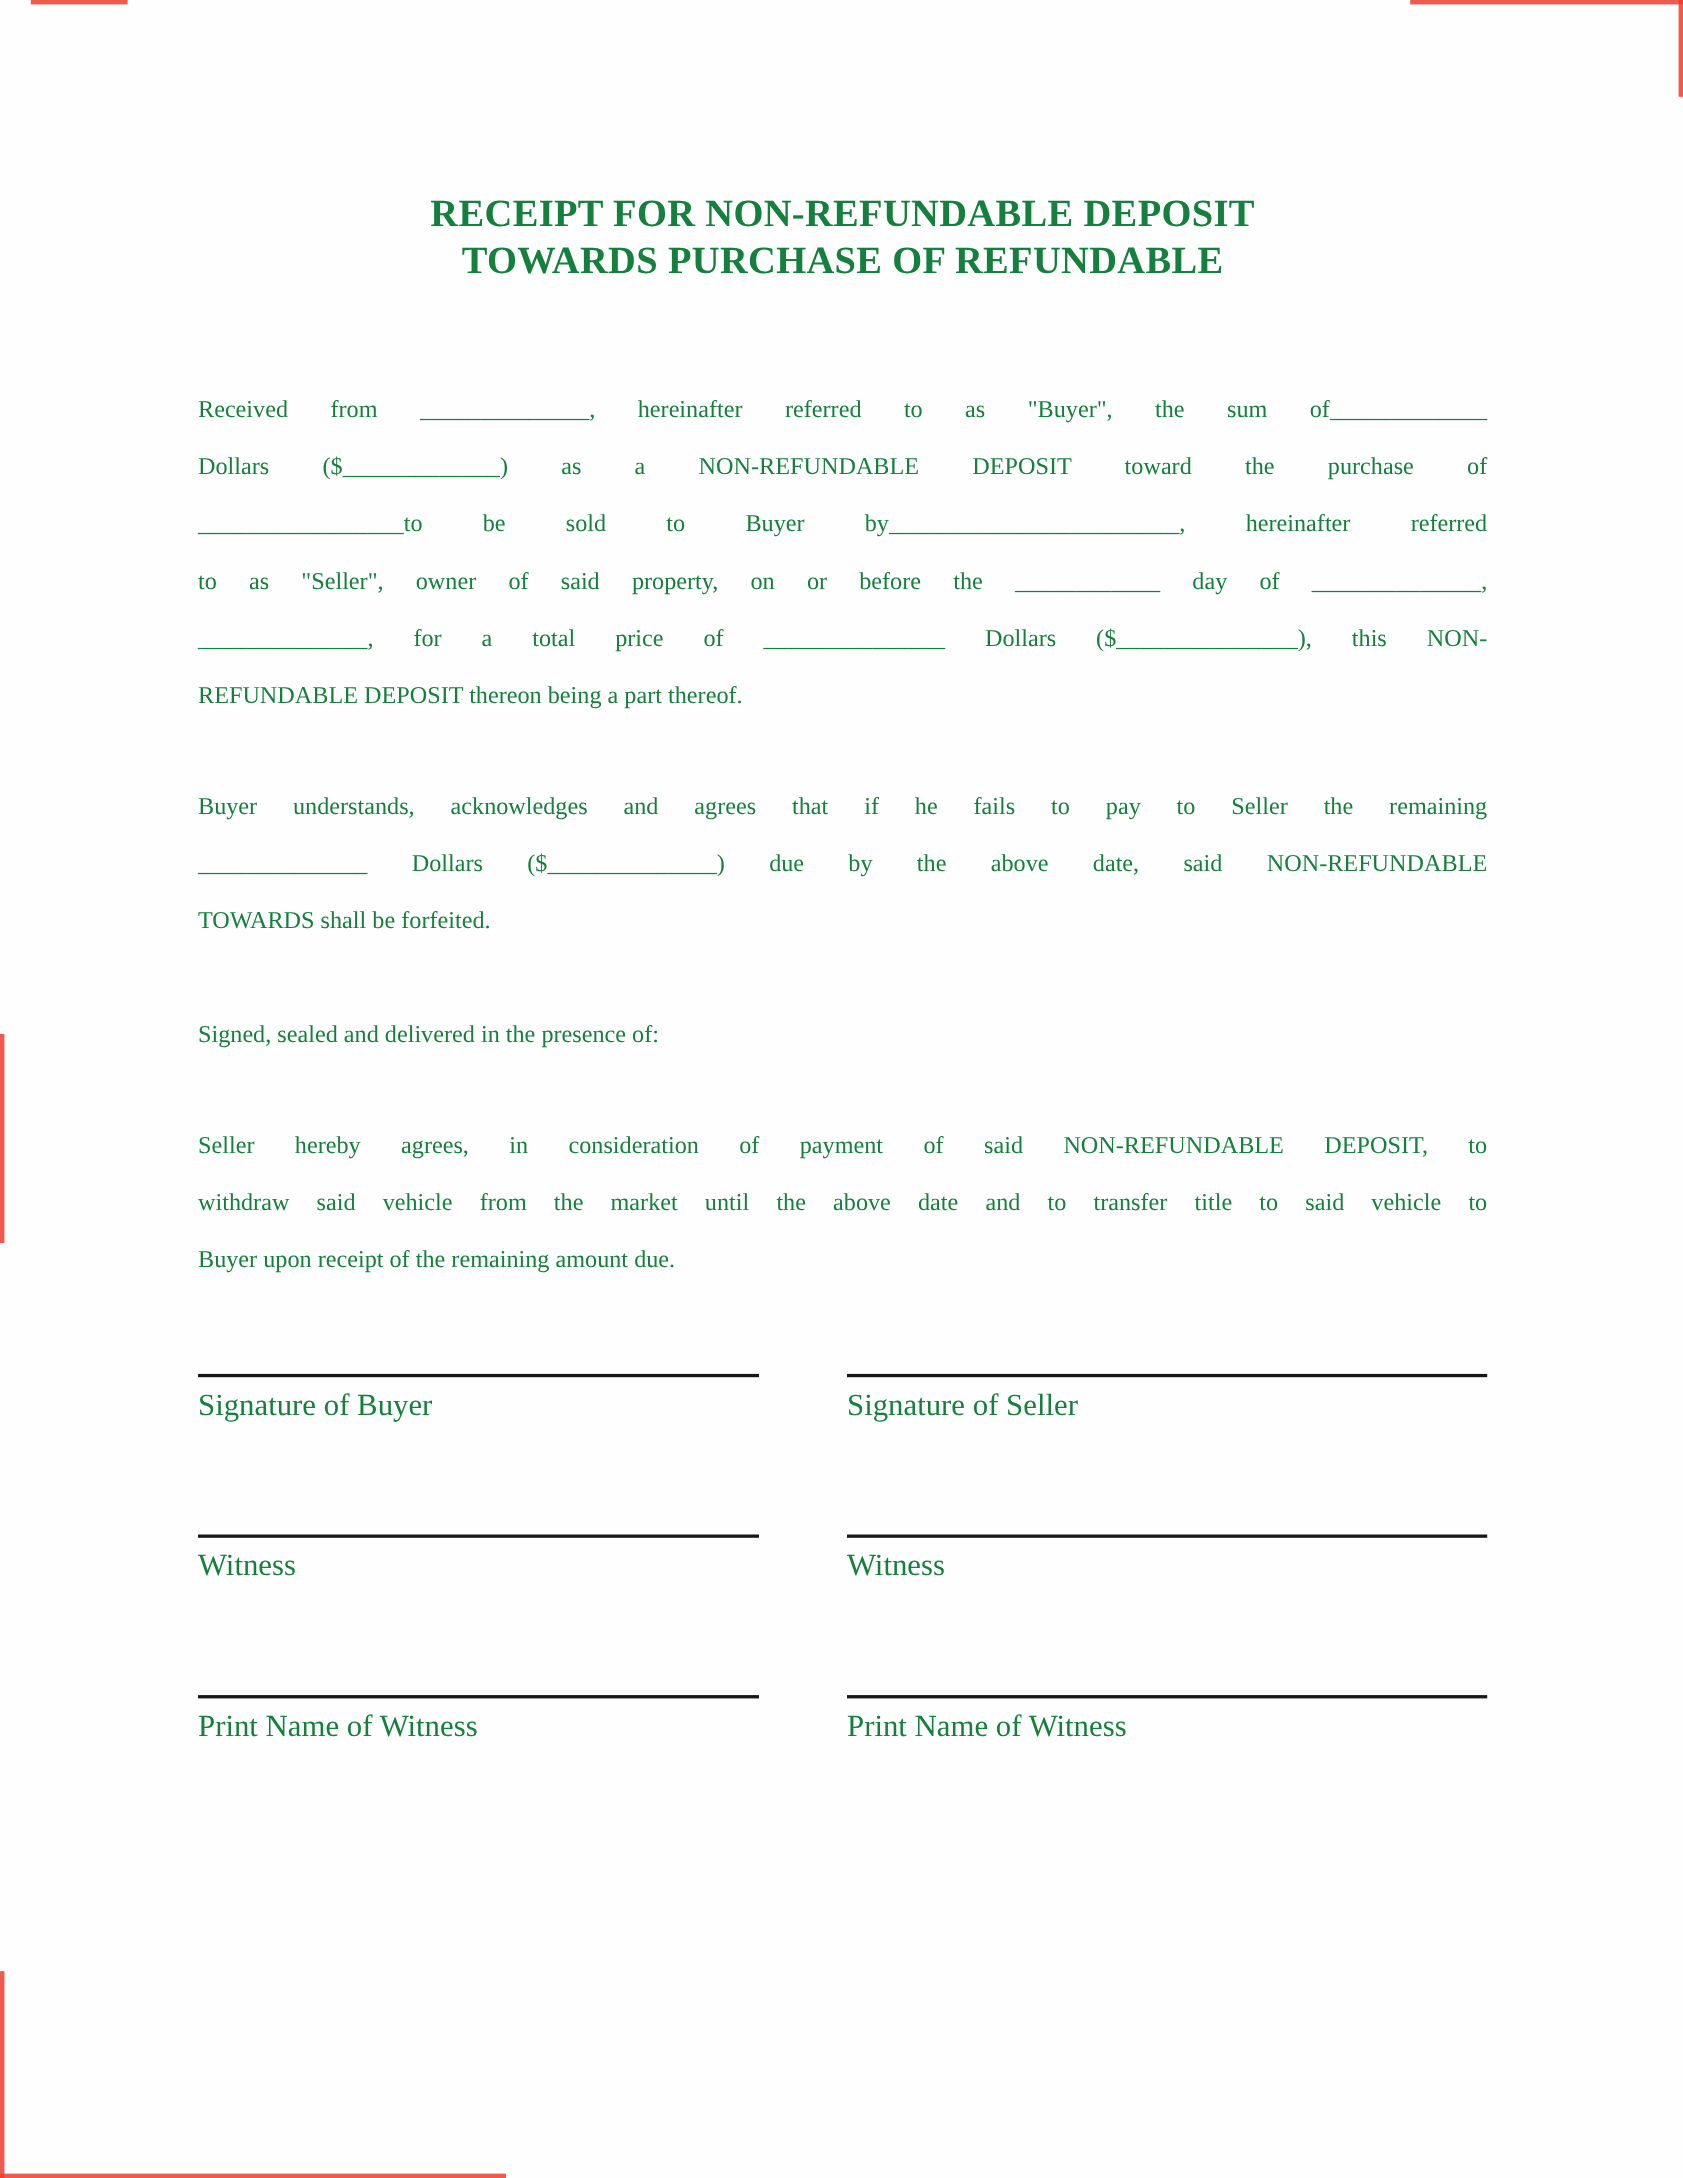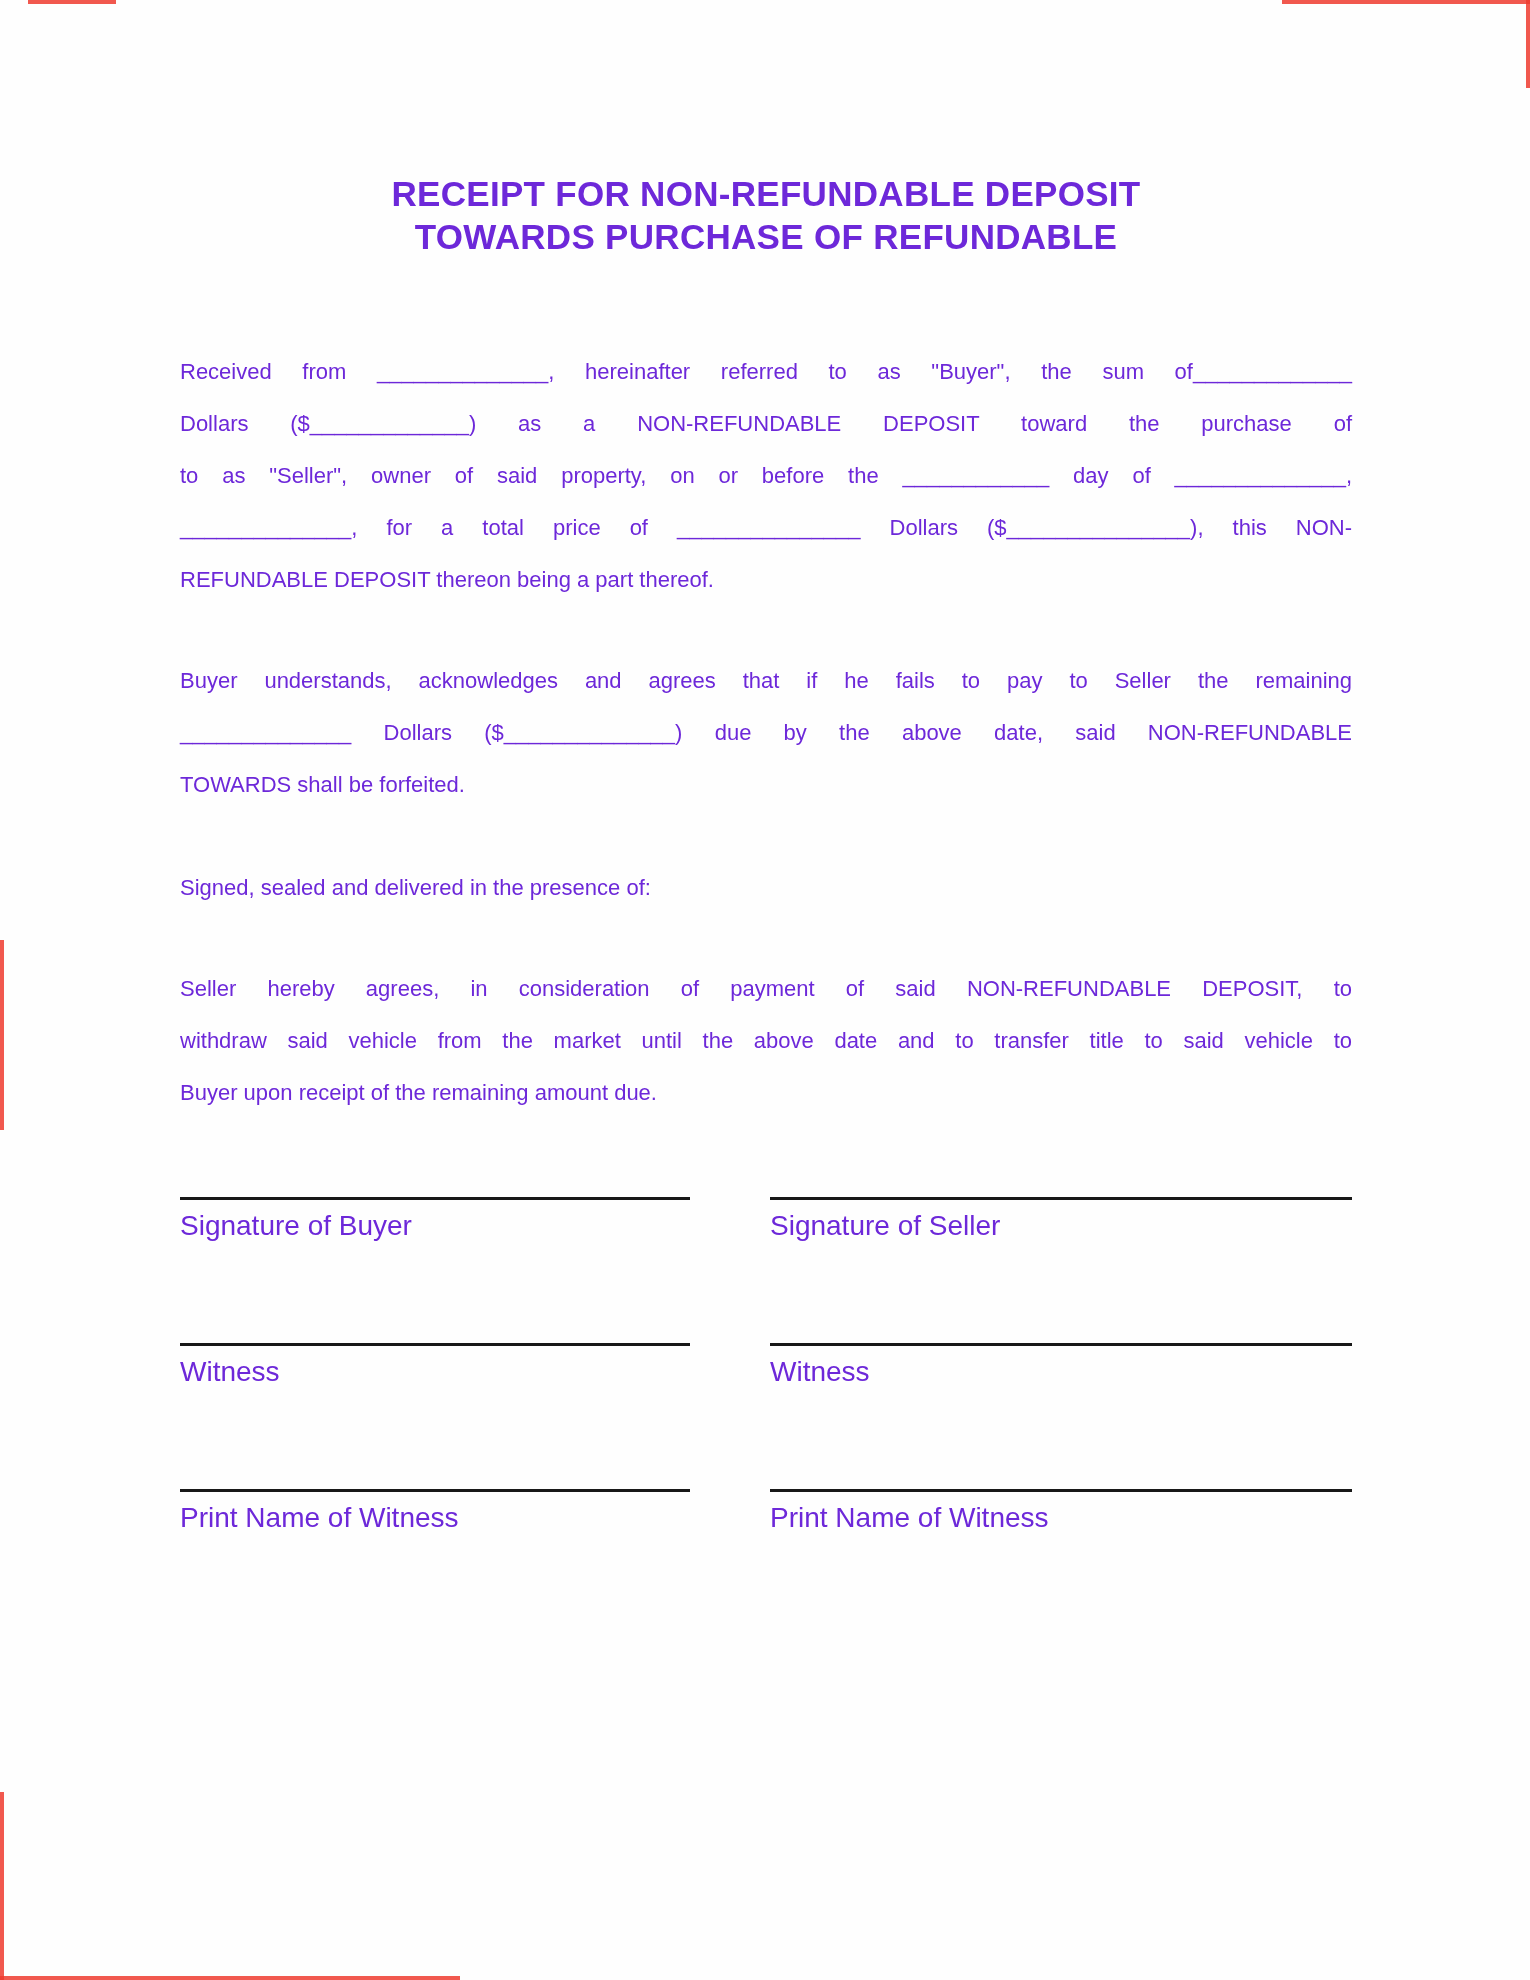--- a/index.html
+++ b/index.html
@@ -4,22 +4,22 @@
 <style>
   html, body {
     margin: 0; padding: 0;
     background: #ffffff;
   }
   .page {
     position: relative;
     width: 1530px;
     height: 1980px;
     background: #fefefe;
-    font-family: Liberation Sans, sans-serif;
-    color: #6d28d9;
+    font-family: Liberation Serif, serif;
+    color: #15803d;
     overflow: hidden;
   }
   .content {
     position: absolute;
     left: 180px;
     top: 0;
     width: 1172px;
   }
   .doc-title {
     margin-top: 172px;
@@ -89,20 +89,21 @@
   <div class="content">
 
     <div class="doc-title">
       <div>RECEIPT FOR NON-REFUNDABLE DEPOSIT</div>
       <div>TOWARDS PURCHASE OF REFUNDABLE</div>
     </div>
 
     <div class="para p1">
       <div class="ln j">Received from ______________, hereinafter referred to as "Buyer", the sum of_____________</div>
       <div class="ln j">Dollars ($_____________) as a NON-REFUNDABLE DEPOSIT toward the purchase of</div>
+      <div class="ln j">_________________to be sold to Buyer by________________________, hereinafter referred</div>
       <div class="ln j">to as "Seller", owner of said property, on or before the ____________ day of ______________,</div>
       <div class="ln j">______________, for a total price of _______________ Dollars ($_______________), this NON-</div>
       <div class="ln">REFUNDABLE DEPOSIT thereon being a part thereof.</div>
     </div>
 
     <div class="para p2">
       <div class="ln j">Buyer understands, acknowledges and agrees that if he fails to pay to Seller the remaining</div>
       <div class="ln j">______________ Dollars ($______________) due by the above date, said NON-REFUNDABLE</div>
       <div class="ln">TOWARDS shall be forfeited.</div>
     </div>

